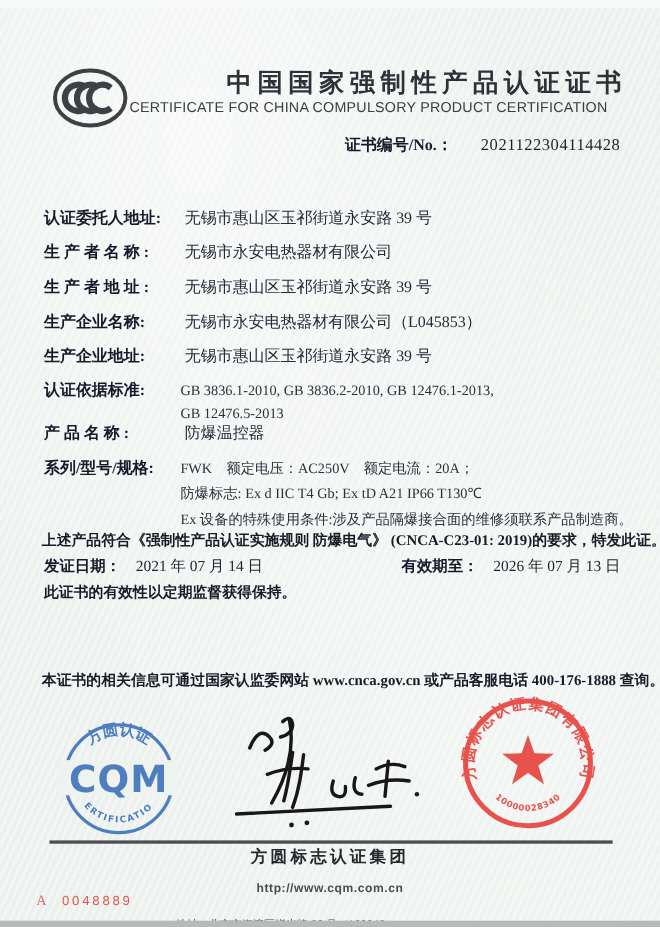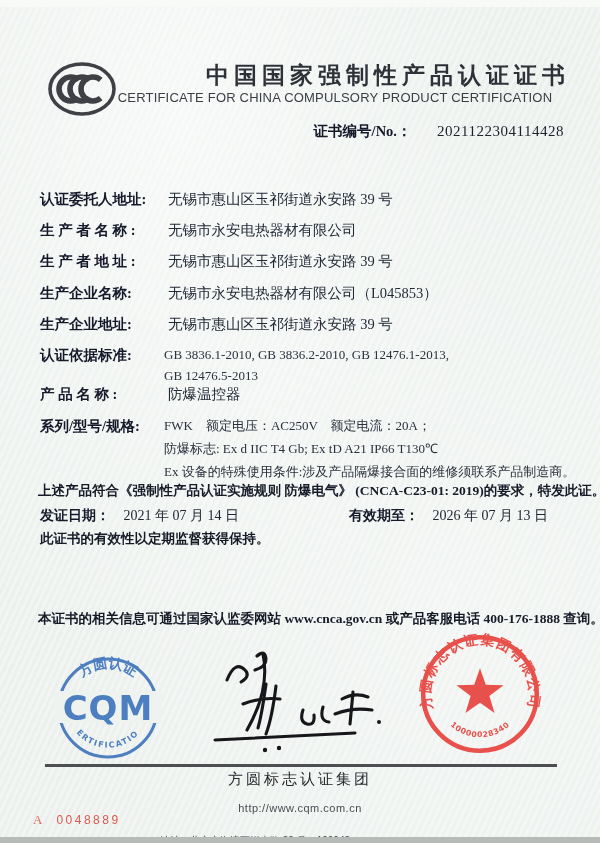--- a/index.html
+++ b/index.html
@@ -40,38 +40,38 @@
   .row { position:absolute; left:40px; height:20px; line-height:20px; white-space:nowrap; }
   .lbl { display:inline-block; width:120px; font-weight:bold; font-size:14.5px; color:#15192a; }
   .val { font-size:14.5px; color:#232a38; margin-left:4px; }
   .val-cont { position:absolute; left:164px; height:20px; line-height:20px; white-space:nowrap;
               font-size:14.5px; color:#232a38; }
   .sans { font-family:Liberation Serif, serif; font-size:13px; color:#2a303c; }
   .statement { position:absolute; left:38px; top:482px; width:530px; font-weight:bold;
                font-size:13.5px; color:#171b28; white-space:nowrap; }
   .dates { position:absolute; left:40px; right:36px; top:506px; height:20px; line-height:20px; }
   .date-left { position:absolute; left:0; font-size:14px; white-space:nowrap; }
-  .date-right { position:absolute; right:16px; font-size:14px; white-space:nowrap; }
+  .date-right { position:absolute; right:0; font-size:14px; white-space:nowrap; }
   .dates .dlbl { font-weight:bold; color:#15192a; }
   .dates .dval { margin-left:10px; color:#1d2330;margin-top:24px; }
   .note1 { position:absolute; left:40px; top:530px; font-weight:bold; font-size:13.5px; color:#171b28; }
   .note2 { position:absolute; left:38px; top:562px; width:530px; font-weight:bold;
            font-size:13.5px; color:#171b28; white-space:nowrap;margin-top:48px; }
 
   
   .cqm-logo { position:absolute; left:54px; top:654px; }
   .signature { position:absolute; left:205px; top:644px; }
   .stamp { position:absolute; left:418px; top:632px; }
   .divider { position:absolute; left:45px; top:764px; width:512px; height:2.5px; background:#4c4e52; }
   .footer-org { position:absolute; left:0; top:770px; width:600px; text-align:center;
-                font-weight:normal; font-size:15px; letter-spacing:3px; color:#25272c; }
+                font-weight:bold; font-size:15px; letter-spacing:3px; color:#25272c; }
   .footer-addr { position:absolute; left:0; top:790px; width:520px; text-align:center;
                  font-family:"Liberation Sans", sans-serif; font-size:10px; color:#3c3f45;margin-top:44px; }
   .footer-url { position:absolute; left:0; top:802px; width:600px; text-align:center;
-                font-family:"Liberation Sans", sans-serif; font-weight:normal;
+                font-family:"Liberation Sans", sans-serif; font-weight:bold;
                 font-size:11px; letter-spacing:.5px; color:#4a4d52; }
   .serial { position:absolute; left:33px; top:810px; white-space:nowrap; }
   .serial .pfx { font-family:"Liberation Serif", serif; font-size:13px; color:#dd6a62; margin-right:10px; }
   .serial .num { font-family:"Liberation Sans", sans-serif; font-size:12px; letter-spacing:2.5px;
                  color:#e0564e; }
 </style>
 </head>
 <body>
 
 <div class="page">

